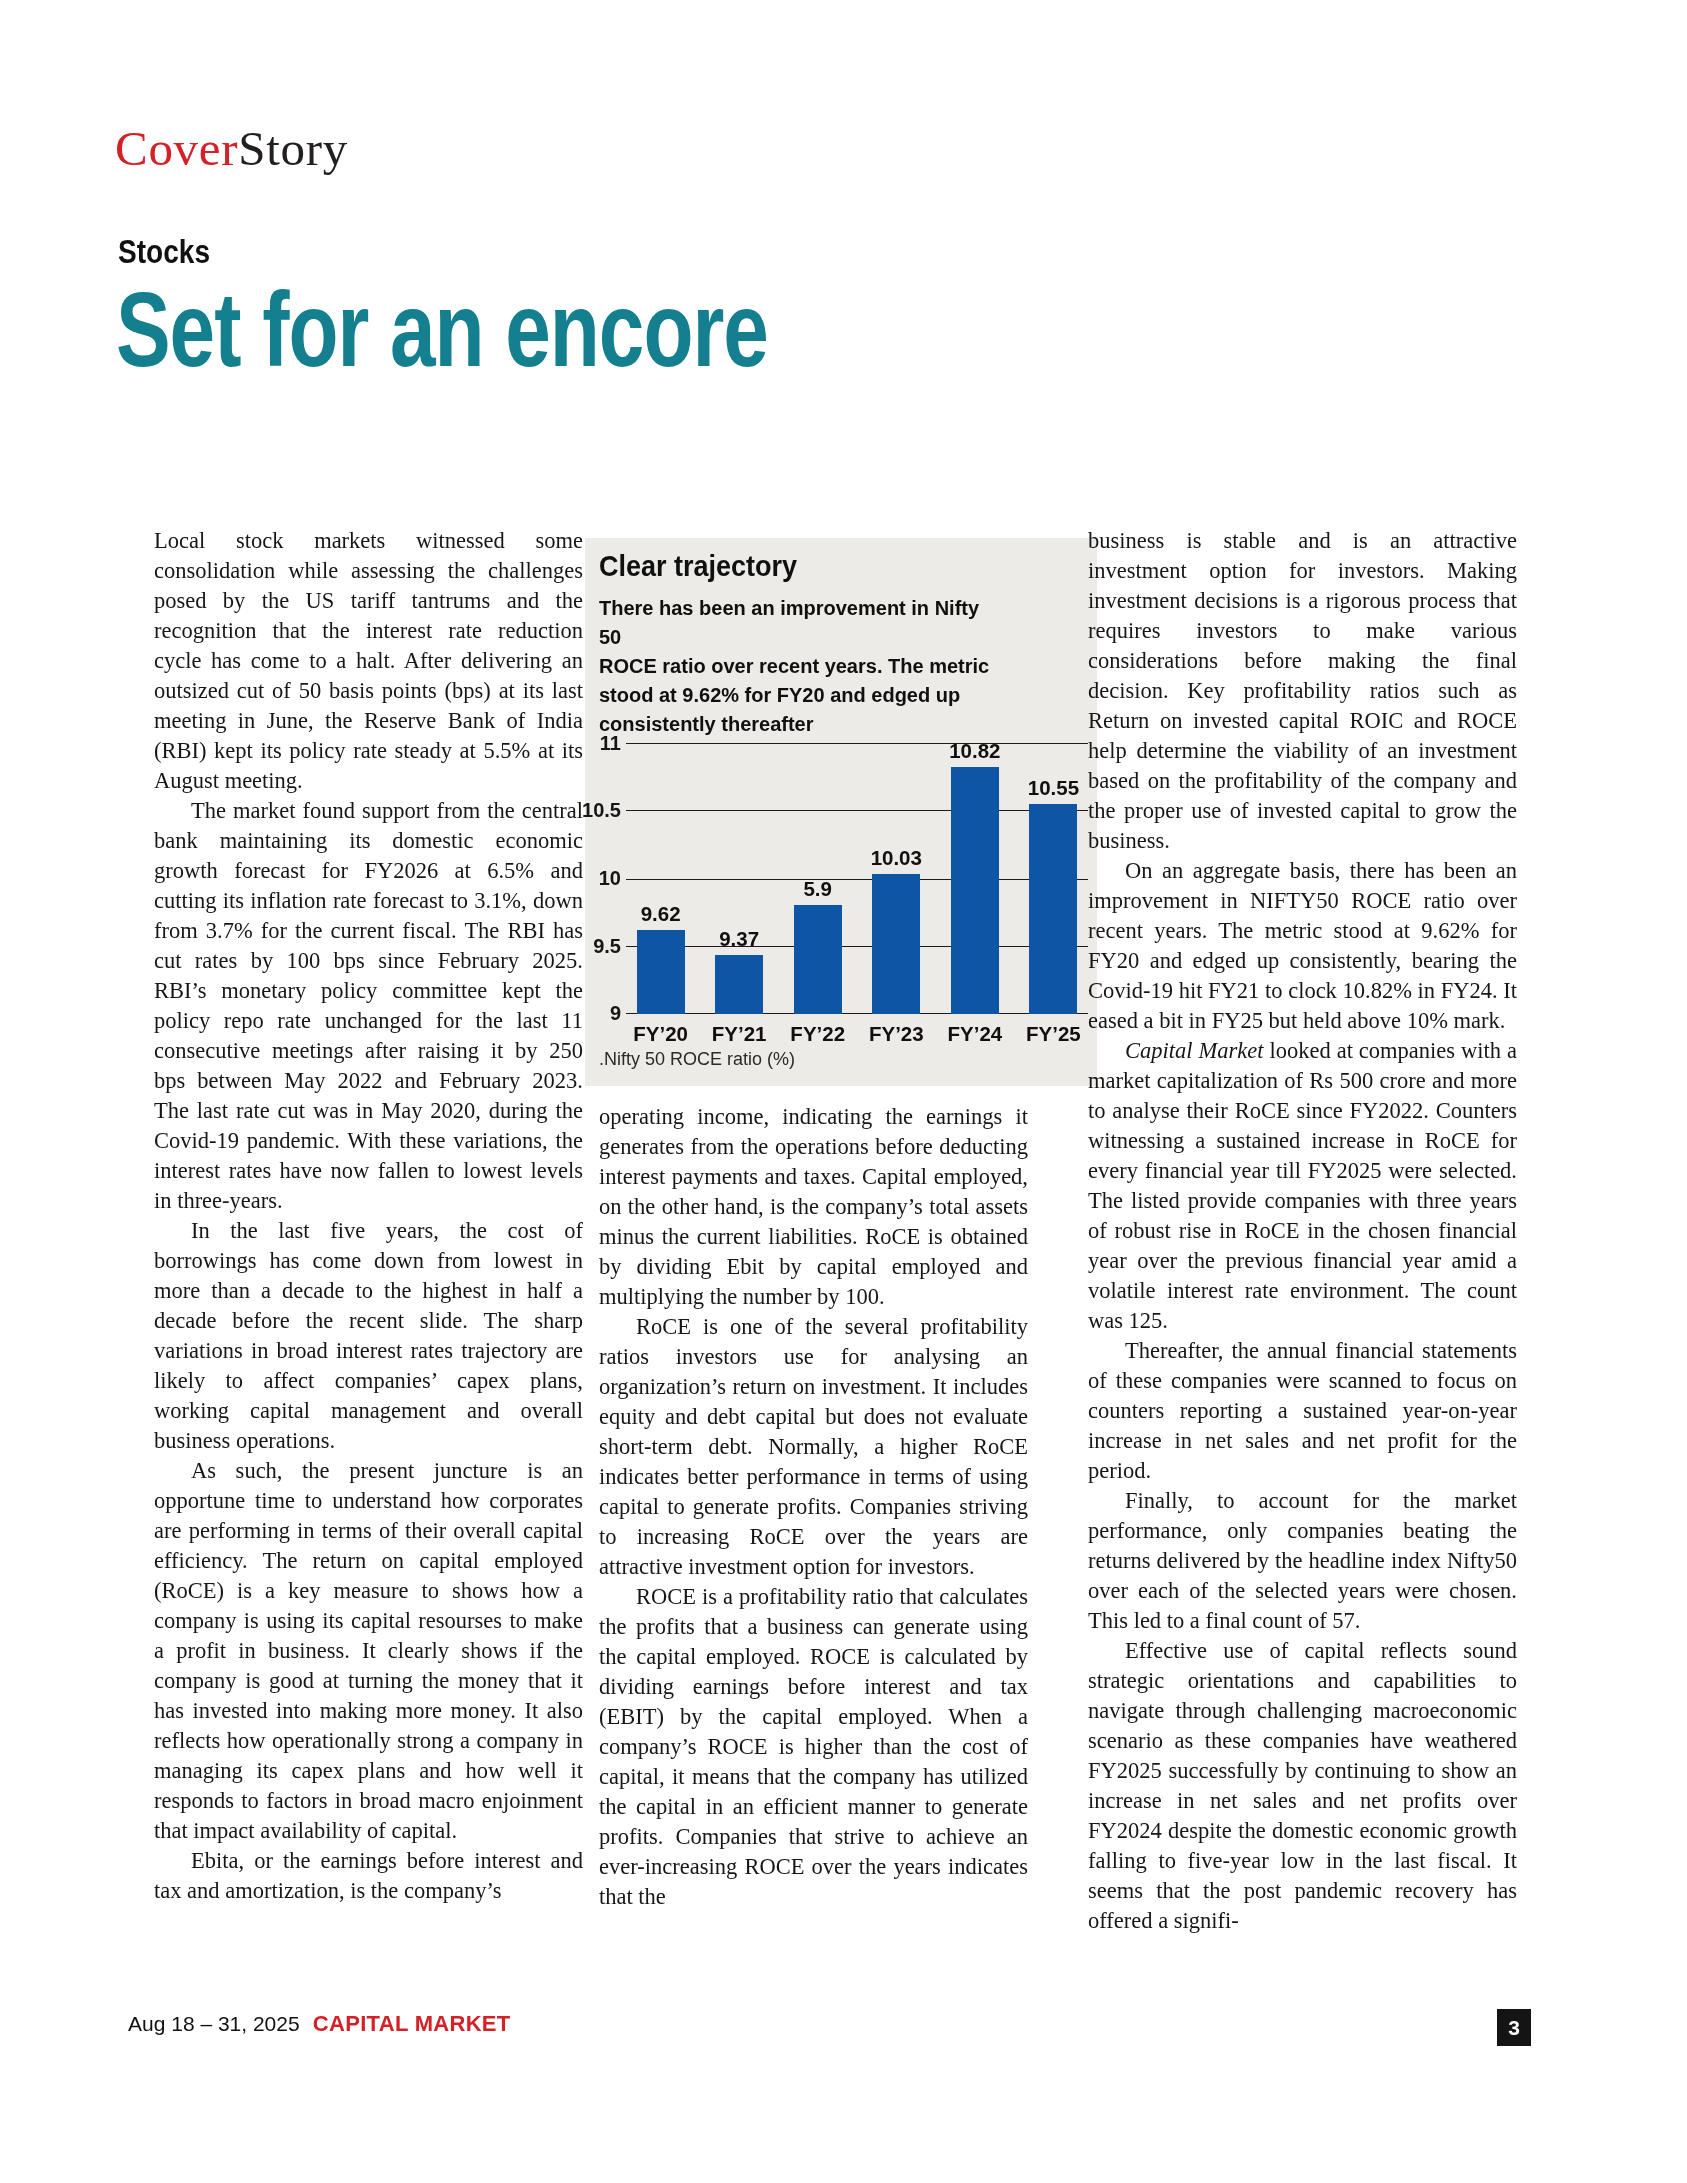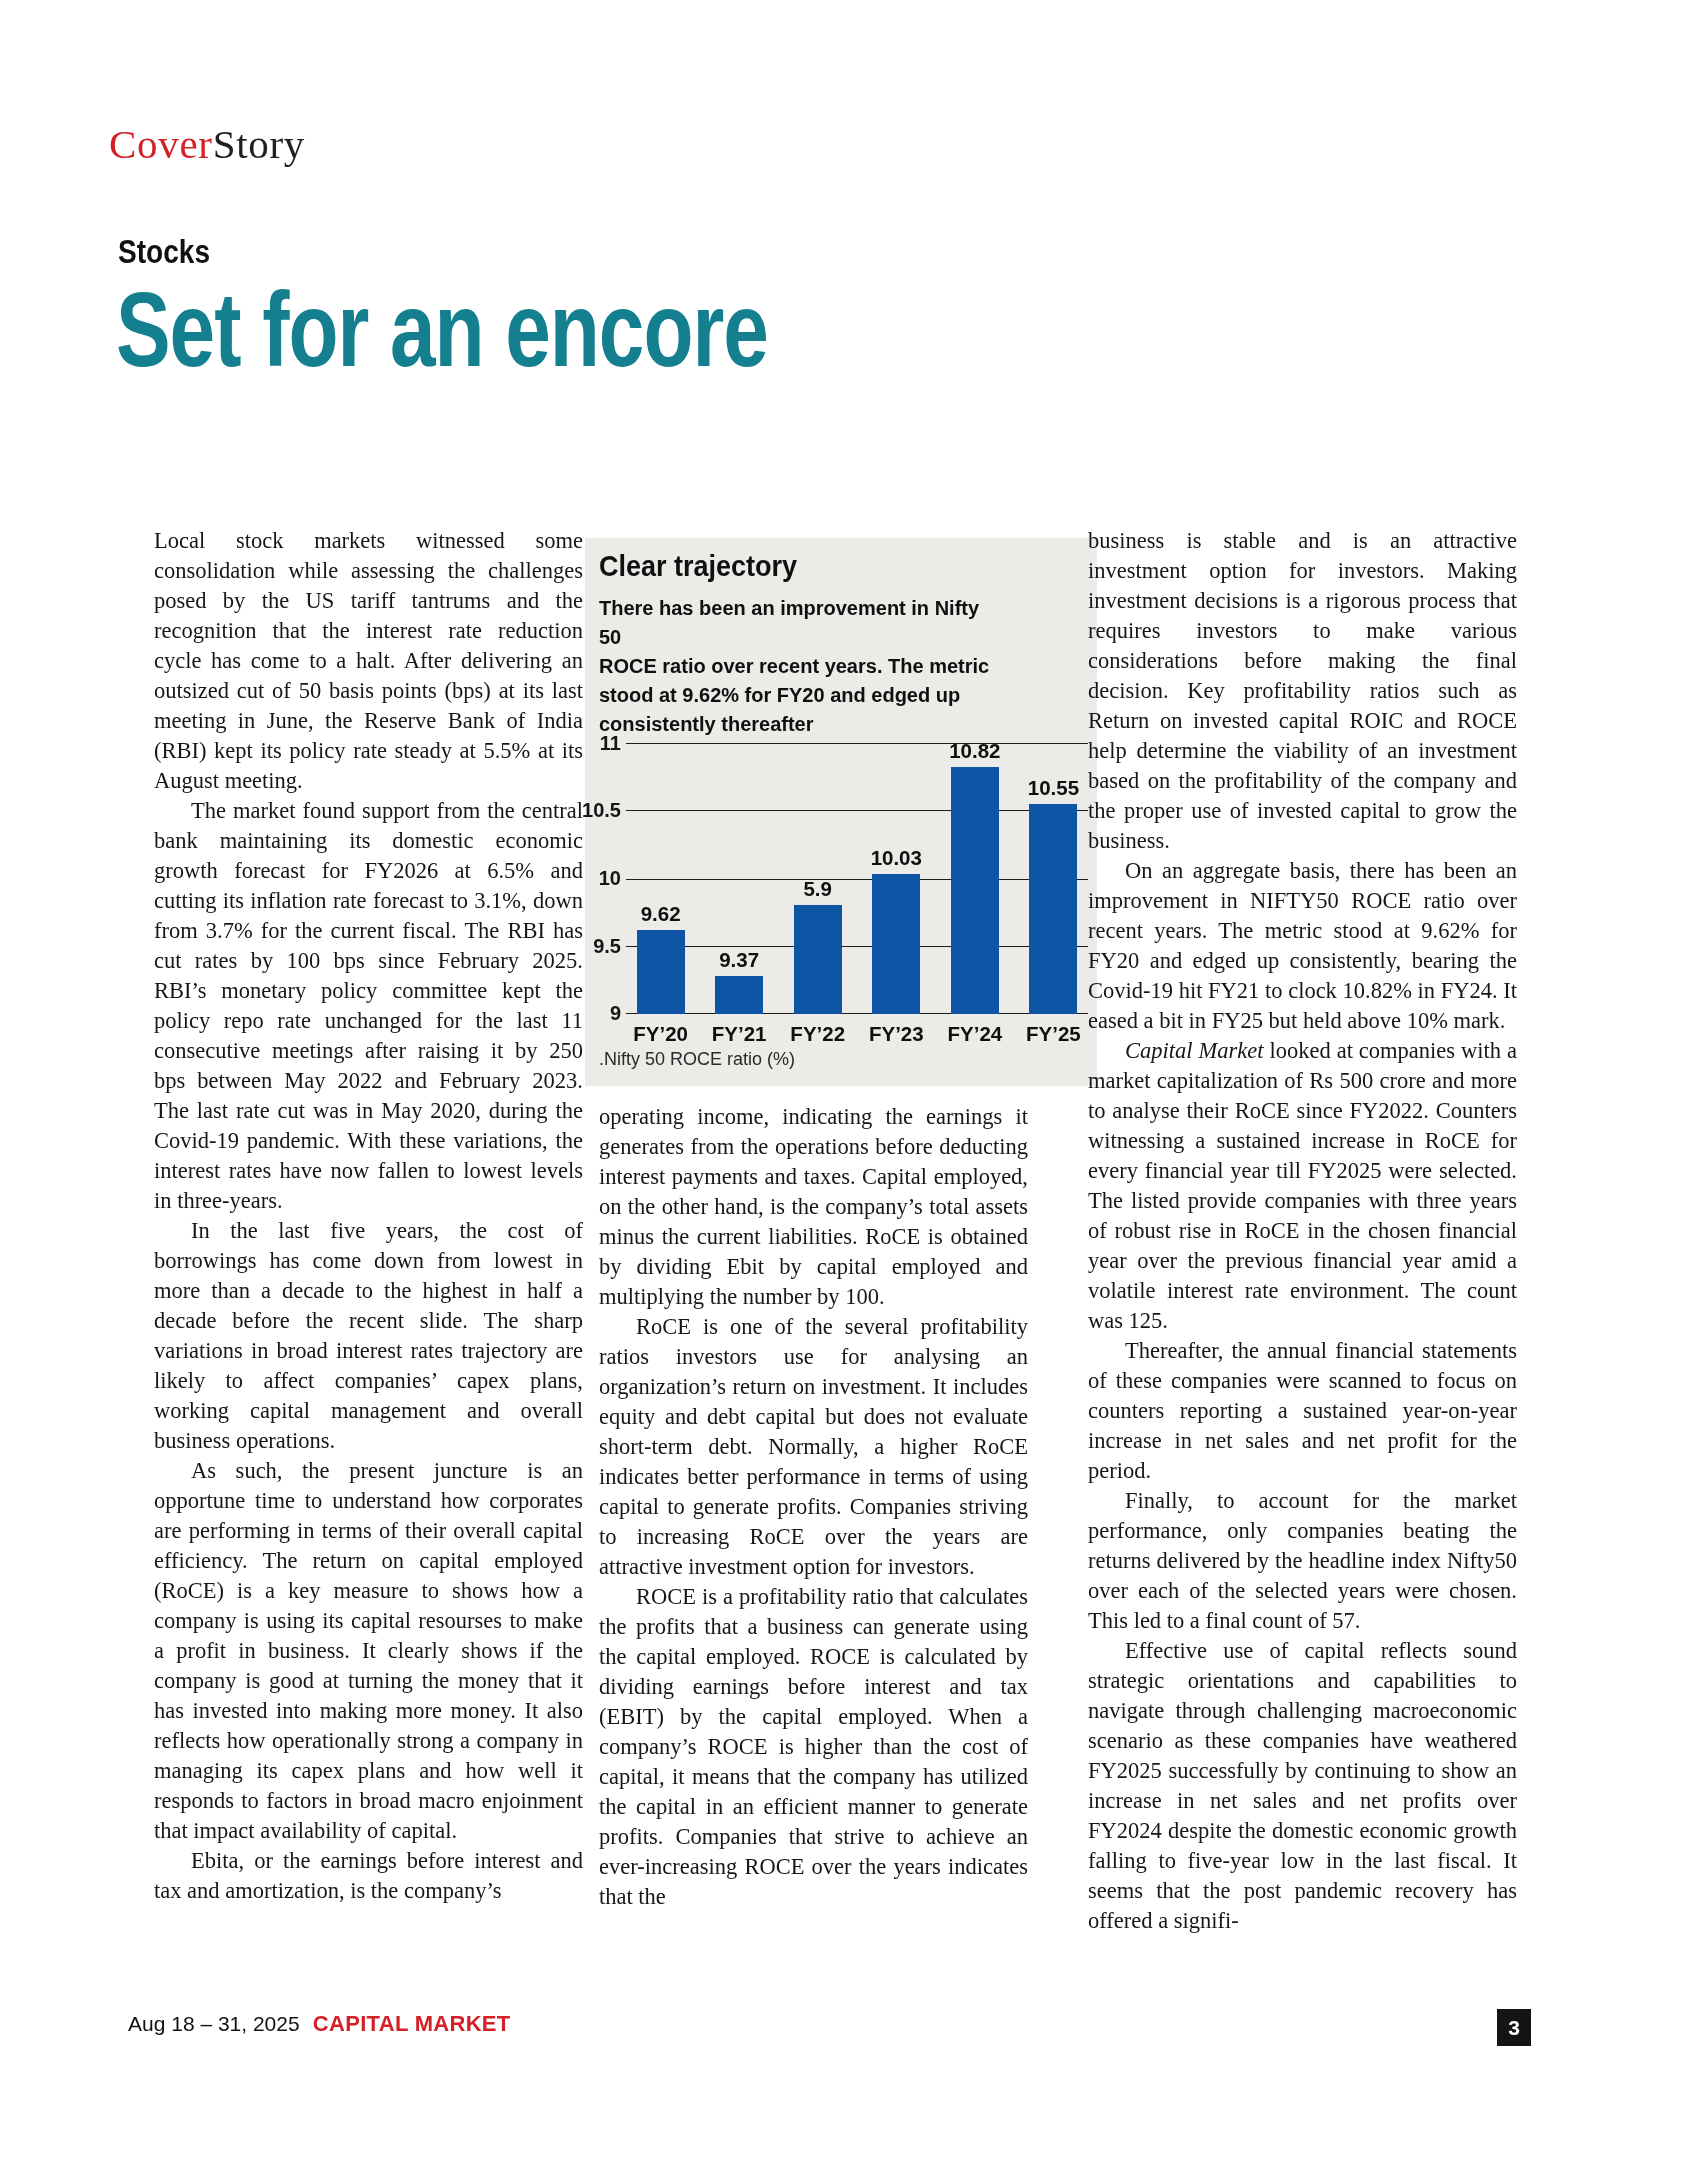--- a/index.html
+++ b/index.html
@@ -6,21 +6,21 @@
     --teal:#147f8e; --subtitle-teal:#2f95a3; --red:#d42127; --bar-blue:#0f55a5;
     --chart-bg:#ecebe7; --ink:#161616; --footer-box:#141414;
   }
   *{margin:0;padding:0;box-sizing:border-box;}
   html,body{background:#888;}
   .page{
     position:relative; width:1687px; height:2183px; background:#ffffff;
     font-family:"Liberation Serif", serif; color:var(--ink); overflow:hidden;
   }
   
-  .brand{position:absolute; left:109px; top:120px; font-size:41px; font-family:"Liberation Serif",serif; letter-spacing:0.7px;}
+  .brand{position:absolute; left:115px; top:120px; font-size:49px; font-family:"Liberation Serif",serif; letter-spacing:0.7px;}
   .brand .b1{color:var(--red);}
   .brand .b2{color:#231f20;}
   
   .kicker{
     position:absolute; left:118px; top:233px; font-family:"Liberation Sans",sans-serif;
     font-weight:bold; font-size:33px; color:#111; transform:scaleX(0.85); transform-origin:0 0;
   }
   .headline{
     position:absolute; left:116px; top:277px; font-family:"Liberation Sans",sans-serif;
     font-weight:bold; font-size:105px; line-height:1; color:var(--teal);
@@ -139,21 +139,21 @@
         <div class="gridline"></div>
         <div class="gridline"></div>
         <div class="gridline"></div>
         <div class="gridline"></div>
       </div>
       <div class="bars">
         <div class="bar" style="height: 84px;">
           <div class="bar-value">9.62</div>
           <div class="bar-cat">FY’20</div>
         </div>
-        <div class="bar" style="height: 38px;">
+        <div class="bar" style="height: 59px;">
           <div class="bar-value">9.37</div>
           <div class="bar-cat">FY’21</div>
         </div>
         <div class="bar" style="height: 109px;">
           <div class="bar-value">5.9</div>
           <div class="bar-cat">FY’22</div>
         </div>
         <div class="bar" style="height: 140px;">
           <div class="bar-value">10.03</div>
           <div class="bar-cat">FY’23</div>

